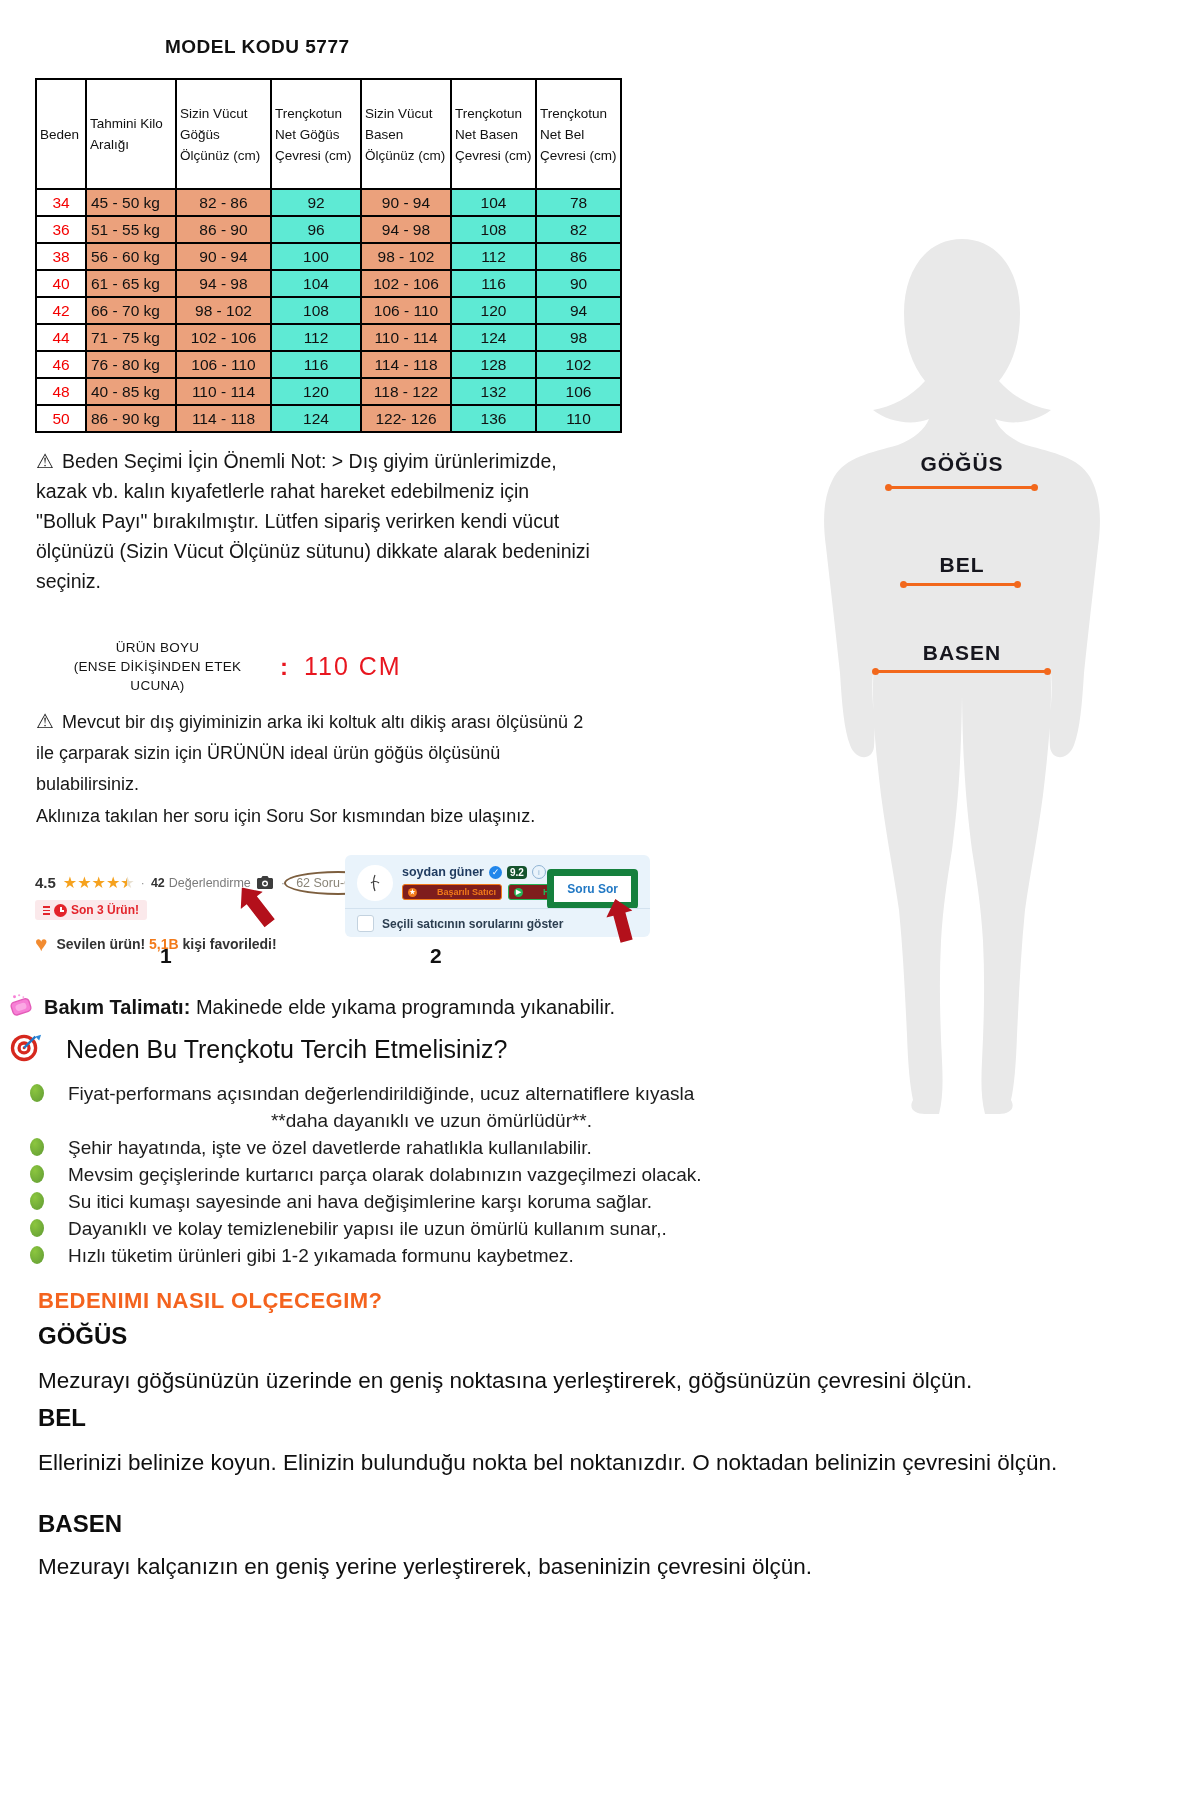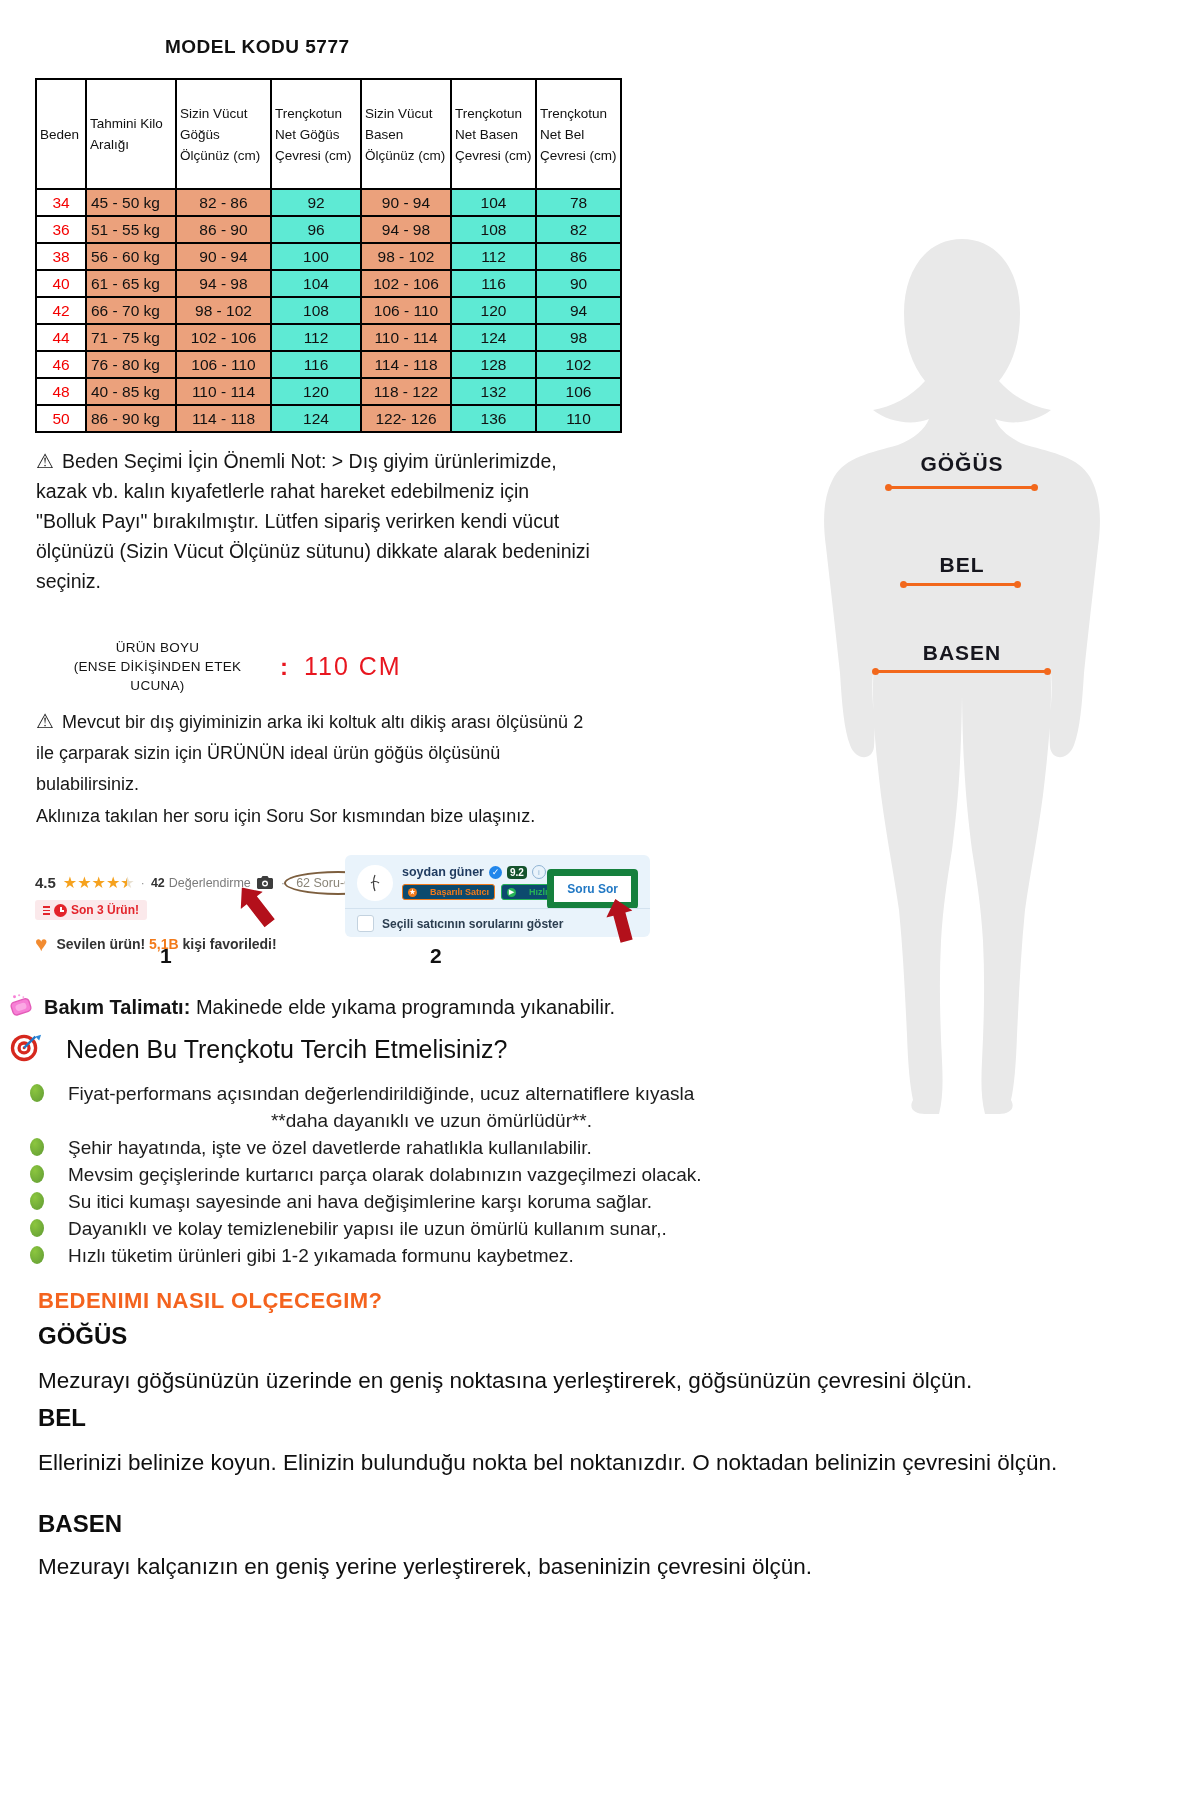--- a/index.html
+++ b/index.html
@@ -71,21 +71,21 @@
   .sc-row1{position:absolute;left:12px;top:10px;display:flex;gap:9px;align-items:flex-start;}
   .avatar{width:36px;height:36px;border-radius:50%;background:#fff;display:flex;align-items:center;justify-content:center;}
   .name-row{display:flex;align-items:center;gap:5px;}
   .seller-name{font-size:12.5px;font-weight:bold;color:#1f3a5f;}
   .check{width:13px;height:13px;border-radius:50%;background:#2186EB;color:#fff;font-size:9px;
          display:inline-flex;align-items:center;justify-content:center;}
   .score{background:#14532d;color:#fff;font-size:10px;font-weight:bold;padding:1px 3px;border-radius:4px;}
   .info{width:12px;height:12px;border-radius:50%;border:1.5px solid #8fb4d4;color:#8fb4d4;font-size:8px;
         display:inline-flex;align-items:center;justify-content:center;}
   .badges{display:flex;gap:6px;margin-top:5px;}
-  .pill{display:inline-flex;align-items:center;gap:13px;font-size:9px;font-weight:bold;background:#0c4a6e;
+  .pill{display:inline-flex;align-items:center;gap:20px;font-size:9px;font-weight:bold;background:#7f1d1d;
         padding:2px 5px;border-radius:3px;white-space:nowrap;}
   .pill.orange{border:1px solid #F27A1A;color:#F27A1A;}
   .pill.green{border:1px solid #26B356;color:#26B356;}
   .pill-dot{width:9px;height:9px;border-radius:50%;color:#fff;font-size:6.5px;display:inline-flex;
             align-items:center;justify-content:center;}
   .pill-dot.o{background:#F27A1A;} .pill-dot.g{background:#26B356;}
   .soru-btn{position:absolute;right:12px;top:14px;background:#fff;border:7px solid #15803d;color:#2178C4;
             font-size:12px;font-weight:bold;padding:6px 13px;border-radius:4px;cursor:pointer;}
   .divider{position:absolute;left:0;right:0;top:53px;border-top:1px solid #D3E2EF;}
   .cb-row{position:absolute;left:12px;top:60px;display:flex;align-items:center;gap:8px;}

